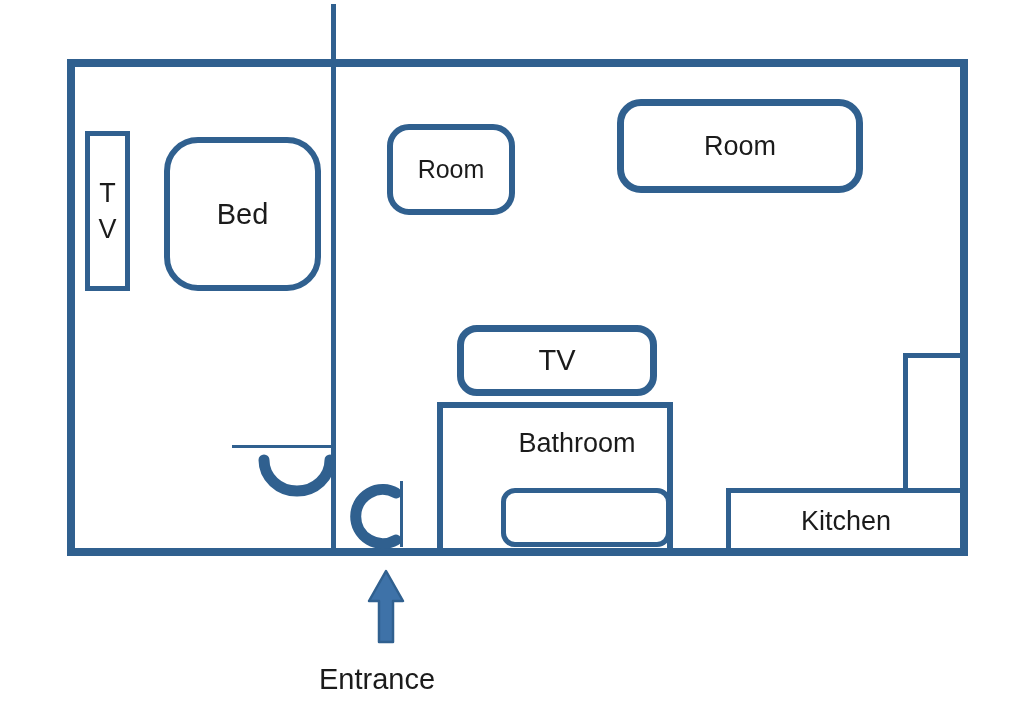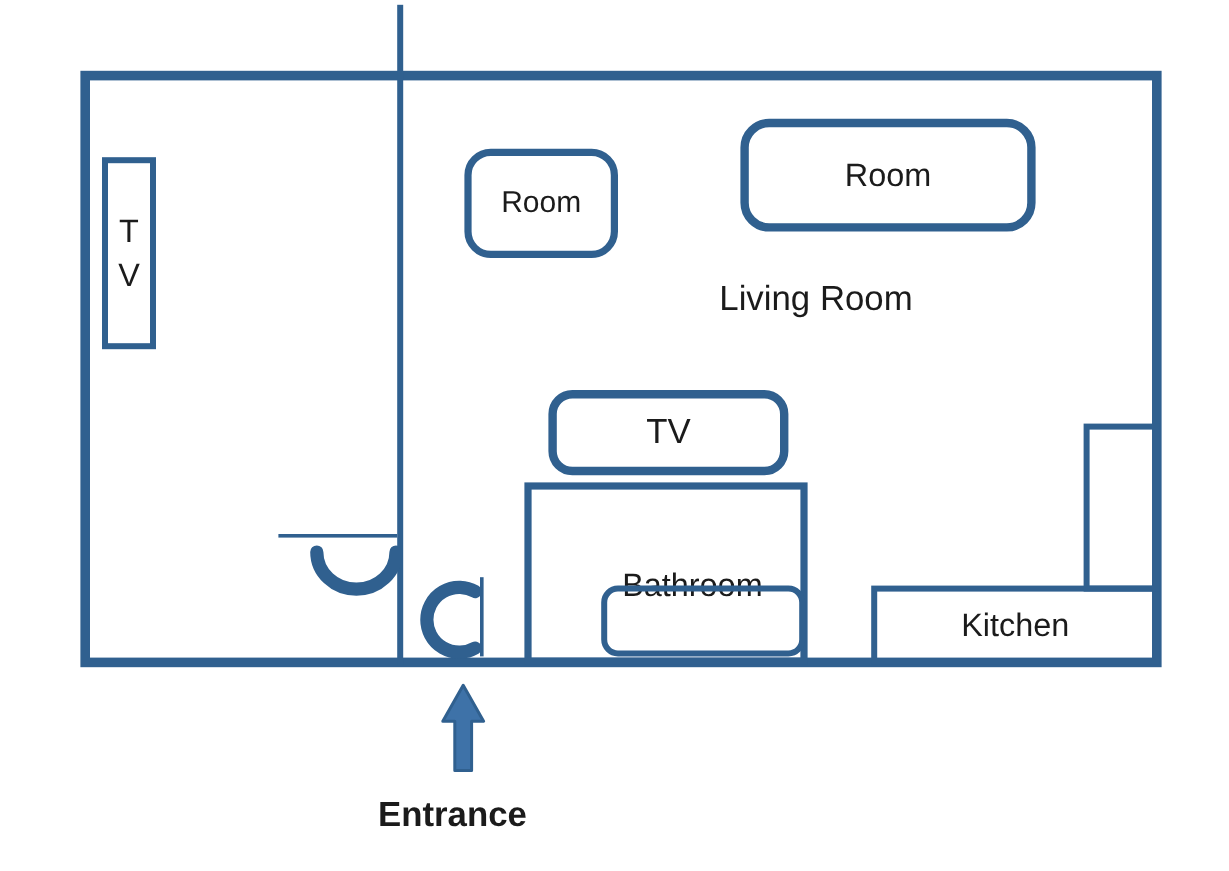--- a/index.html
+++ b/index.html
@@ -57,36 +57,38 @@
 
   <div class="shape" style="left:67px; top:59px; width:901px; height:497px; border-width:8px;"></div>
 
   <div class="wallbar" style="left:331px; top:4px; width:5px; height:550px;"></div>
 
   <div class="shape" style="left:85px; top:131px; width:45px; height:160px; border-width:5px;">
     <span class="label" style="font-size:27px; line-height:36px;">T
 V</span>
   </div>
 
+  <div class="shape" style="left:164px; top:137px; width:157px; height:154px; border-width:6px; border-radius:34px;">
+    <span class="label" style="font-size:29px;">Bed</span>
+  </div>
 
   <div class="shape" style="left:387px; top:124px; width:128px; height:91px; border-width:6px; border-radius:22px;">
     <span class="label" style="font-size:25px;">Room</span>
   </div>
 
   <div class="shape" style="left:617px; top:99px; width:246px; height:94px; border-width:7px; border-radius:24px;">
     <span class="label" style="font-size:27px;">Room</span>
   </div>
 
-  <div class="free-label" style="left:555px; top:233px; width:250px; font-size:29px;">Living Room</div>
 
   <div class="shape" style="left:457px; top:325px; width:200px; height:71px; border-width:7px; border-radius:20px;">
     <span class="label" style="font-size:29px;">TV</span>
   </div>
 
-  <div class="shape" style="left:437px; top:402px; width:236px; height:152px; border-width:6px; align-items:center; padding-top:20px;padding-left:44px;">
+  <div class="shape" style="left:437px; top:402px; width:236px; height:152px; border-width:6px; align-items:flex-start; padding-top:20px;padding-left:44px;">
     <span class="label" style="font-size:27px;">Bathroom</span>
   </div>
 
   <div class="shape" style="left:501px; top:488px; width:170px; height:59px; border-width:5px; border-radius:14px;"></div>
 
   <div class="shape" style="left:726px; top:488px; width:240px; height:66px; border-width:5px;justify-content:center;">
     <span class="label" style="font-size:27px;">Kitchen</span>
   </div>
 
   <div class="shape" style="left:903px; top:353px; width:63px; height:140px; border-width:5px;"></div>
@@ -94,15 +96,15 @@
   <div class="wallbar" style="left:232px; top:445px; width:99px; height:3px;"></div>
 
   <div class="wallbar" style="left:400px; top:481px; width:3px; height:66px;"></div>
 
   <svg class="overlay" viewBox="0 0 1024 726">
     <path class="stroke-wall" d="M 264 460 A 33 31 0 0 0 330 460" stroke-width="11"></path>
     <path class="stroke-wall" d="M 396 493 A 27 27 0 1 0 396 540" stroke-width="11"></path>
     <path class="arrow-shape" d="M 369 601 L 386 571 L 403 601 L 393 601 L 393 642 L 379 642 L 379 601 Z"></path>
   </svg>
 
-  <div class="free-label" style="left:297px; top:663px; width:160px; font-size:29px;font-weight:bold;">Entrance</div>
+  <div class="free-label" style="left:297px; top:663px; width:160px; font-size:29px;">Entrance</div>
 
 </div>
 
 </body></html>

